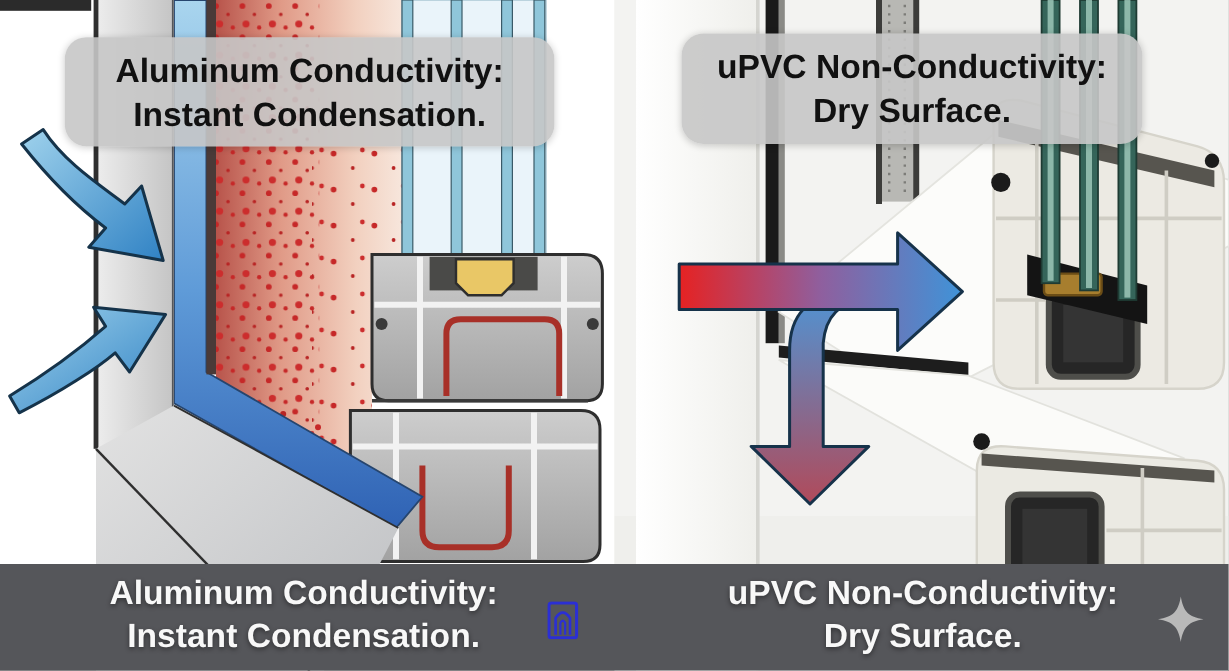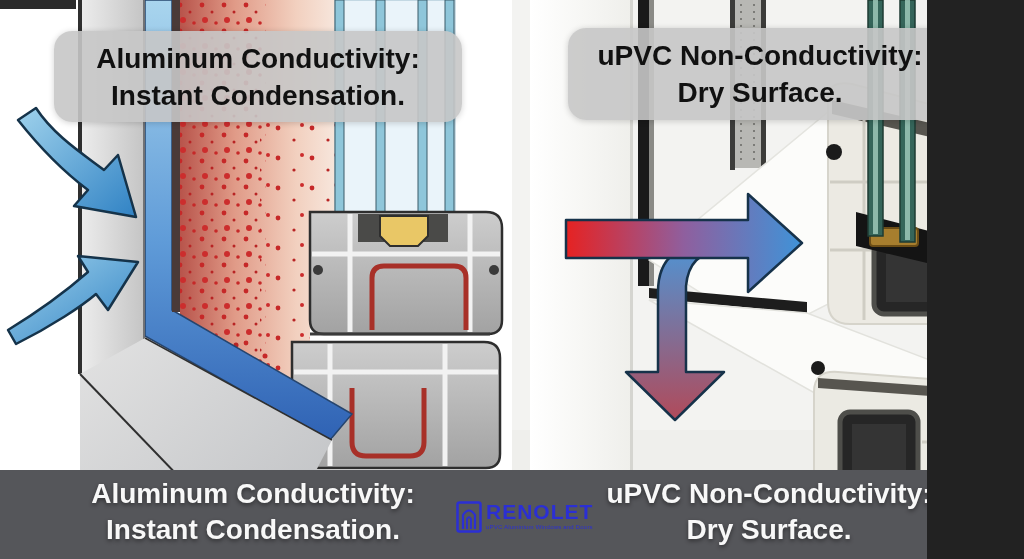--- a/index.html
+++ b/index.html
@@ -1,17 +1,17 @@
 <!DOCTYPE html>
 <html style="--footer-bg: #55565a; --label-bg: rgba(198,198,198,0.9); --label-text: #111111; --caption-text: #f8f8f8; --brand-blue: #2b2fd4;"><head>
 <meta charset="utf-8">
 <style>
   html,body{margin:0;padding:0;background:#222;}
   #canvas{
-    position:relative;width:927px;height:559px;overflow:hidden;
+    position:relative;width:1024px;height:559px;overflow:hidden;
     background:#ffffff;
     font-family:"Liberation Sans","DejaVu Sans",sans-serif;
   }
   .panel{position:absolute;top:0;height:559px;width:512px;}
   #left-panel{left:0;}
   #right-panel{left:512px;background:#f3f3f1;}
   .panel svg{position:absolute;left:0;top:0;}
 
   .caption-label{
     position:absolute;
@@ -264,24 +264,20 @@
       <div>uPVC Non-Conductivity:</div>
       <div>Dry Surface.</div>
     </div>
 
     <div id="brand-logo">
       <svg width="27" height="32" viewBox="0 0 27 32">
         <rect x="1.5" y="1.5" width="23" height="29" rx="2" fill="none" stroke="#2b2fd4" stroke-width="2.5"></rect>
         <path d="M7,28 V14 Q13,5 19,14 V28" fill="none" stroke="#2b2fd4" stroke-width="2.2"></path>
         <path d="M11,28 V18 Q13,14.5 15,18 V28" fill="none" stroke="#2b2fd4" stroke-width="1.8"></path>
       </svg>
-      <div class="logo-text-block">
-        <span id="brand-name">RENOLET</span>
-        <span id="brand-tagline">uPVC Aluminium Windows and Doors</span>
-      </div>
     </div>
 
     <svg id="sparkle" viewBox="0 0 36 36">
       <path d="M18,0 C20,12 24,16 36,18 C24,20 20,24 18,36 C16,24 12,20 0,18 C12,16 16,12 18,0 Z" fill="#b9b9b9"></path>
     </svg>
   </div>
 
 </div>
 
 </body></html>

